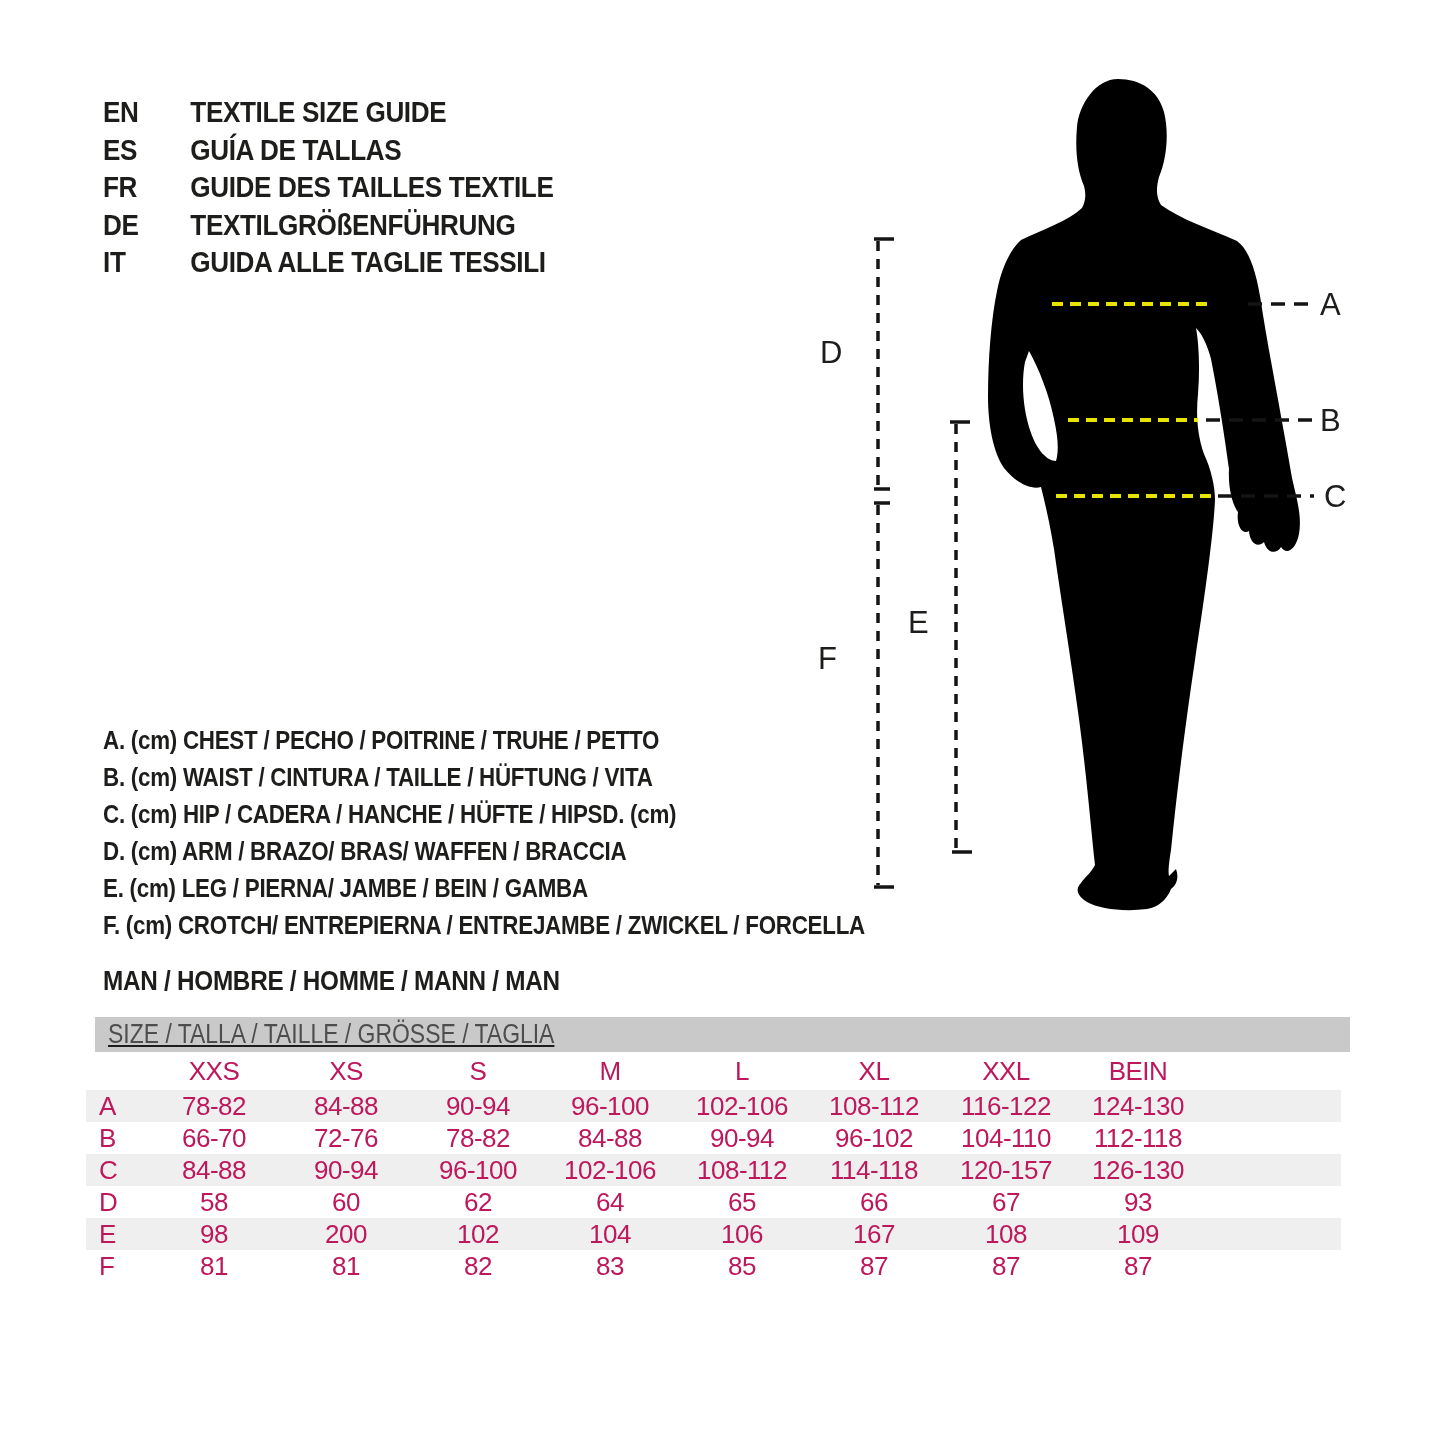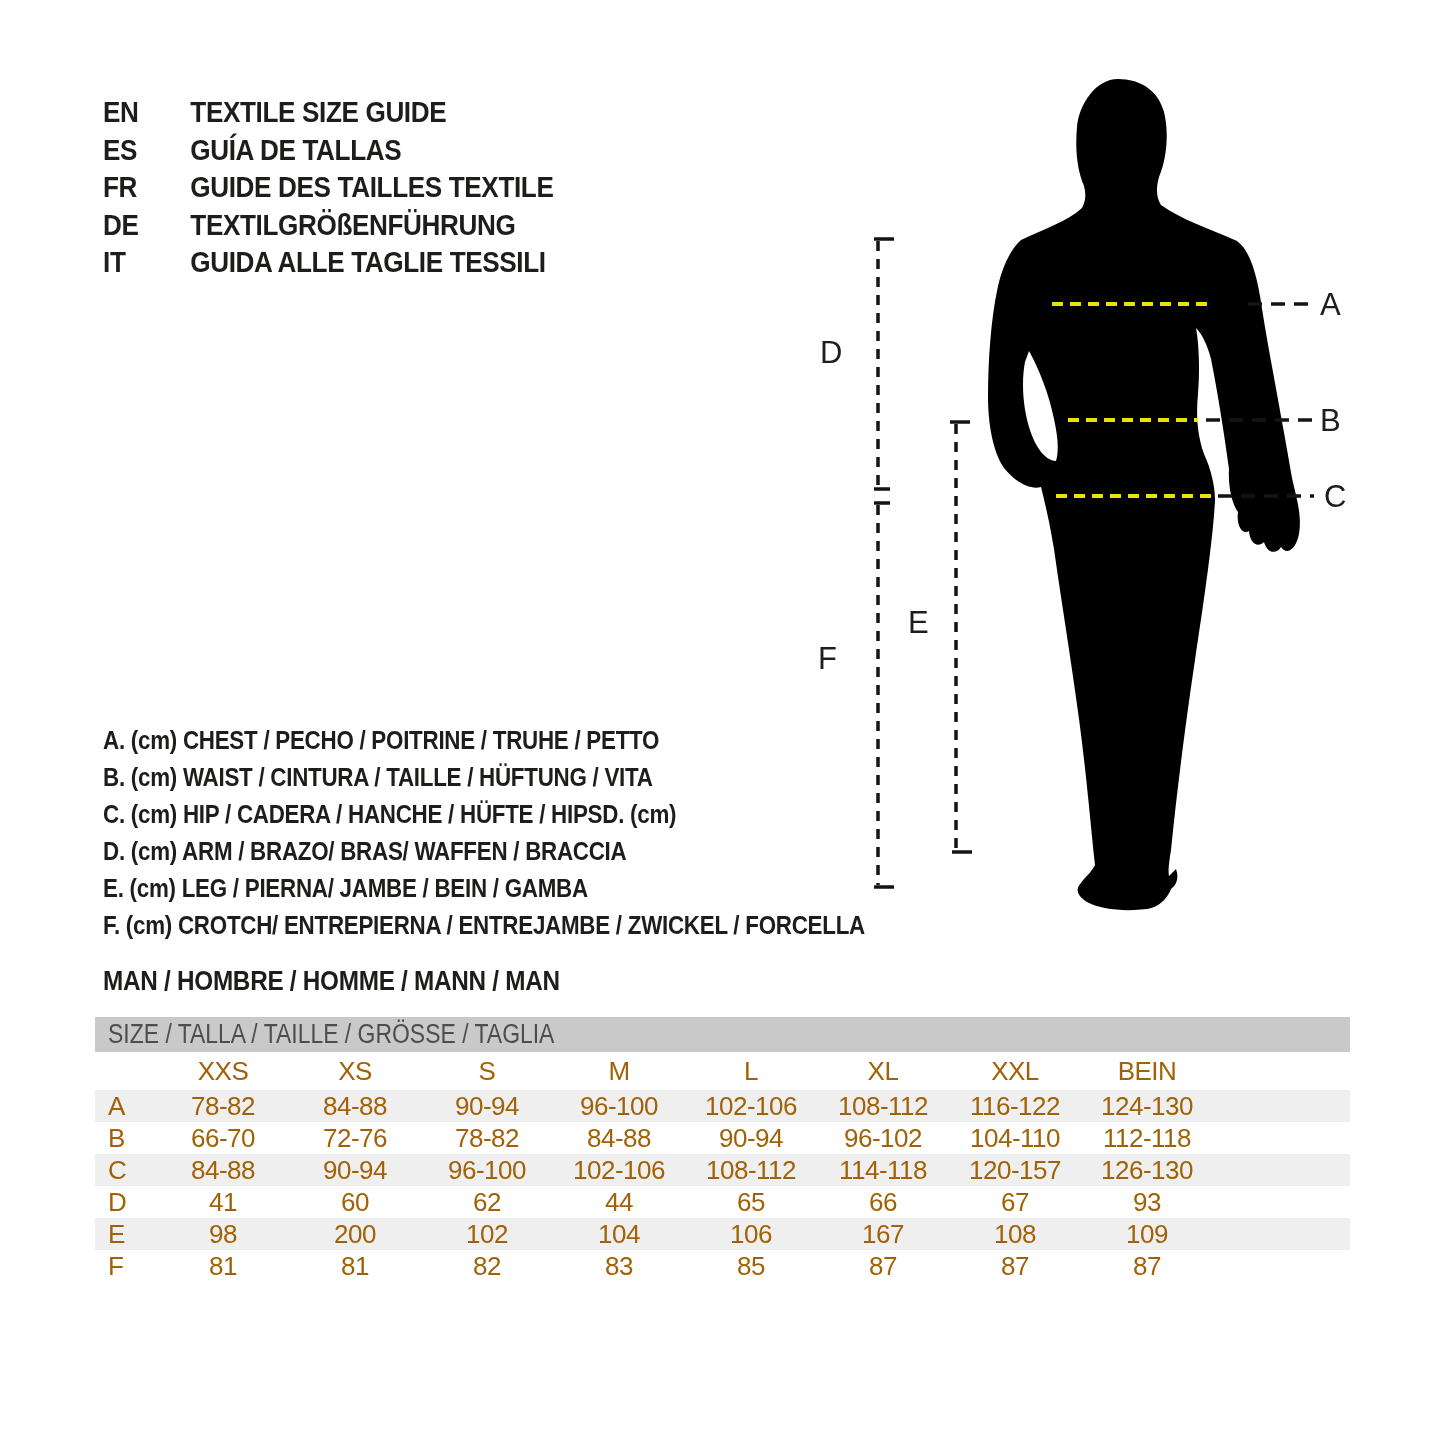--- a/index.html
+++ b/index.html
@@ -16,25 +16,25 @@
   .legend{position:absolute;left:103px;top:722px;transform:scaleX(0.86);transform-origin:0 0;}
   .legend-row{height:37px;display:flex;align-items:center;font-size:26px;font-weight:bold;
               letter-spacing:-0.3px;white-space:nowrap;}
 
   
   .man-line{position:absolute;left:103px;top:966px;font-size:27px;font-weight:bold;
             letter-spacing:-0.3px;transform:scaleX(0.9);transform-origin:0 0;white-space:nowrap;}
 
   
   .table-title{position:absolute;left:95px;top:1017px;width:1255px;height:35px;background:#c9c9c9;
-               display:flex;align-items:center;}
+               display:flex;align-items:center;text-decoration:underline;}
   .table-title span{display:inline-block;margin-left:13px;font-size:27px;color:#4d4d4d;
                     transform:scaleX(0.85);transform-origin:0 50%;white-space:nowrap;}
-  table.size-table{position:absolute;left:95px;top:1052px;width:1255px;border-collapse:collapse;
-                   table-layout:fixed;color:#a16207;}
+  table.size-table{position:absolute;left:86px;top:1052px;width:1255px;border-collapse:collapse;
+                   table-layout:fixed;color:#be185d;}
   table.size-table th,table.size-table td{padding:0;font-weight:normal;text-align:center;
                    font-size:26px;letter-spacing:-0.5px;}
   table.size-table th{height:38px;}
   table.size-table td{height:32px;}
   table.size-table .lbl{text-align:left;padding-left:13px;}
   tr.odd{background:#efefef;}
 
   
   .figure{position:absolute;left:760px;top:50px;width:620px;height:890px;}
   .yline{stroke:#e9e300;stroke-width:4;stroke-dasharray:11 7;fill:none;}
@@ -220,24 +220,24 @@
         <td>96-100</td>
         <td>102-106</td>
         <td>108-112</td>
         <td>114-118</td>
         <td>120-157</td>
         <td>126-130</td>
         <td></td>
       </tr>
       <tr>
         <td class="lbl">D</td>
-        <td>41</td>
+        <td>58</td>
         <td>60</td>
         <td>62</td>
-        <td>44</td>
+        <td>64</td>
         <td>65</td>
         <td>66</td>
         <td>67</td>
         <td>93</td>
         <td></td>
       </tr>
       <tr class="odd">
         <td class="lbl">E</td>
         <td>98</td>
         <td>200</td>

